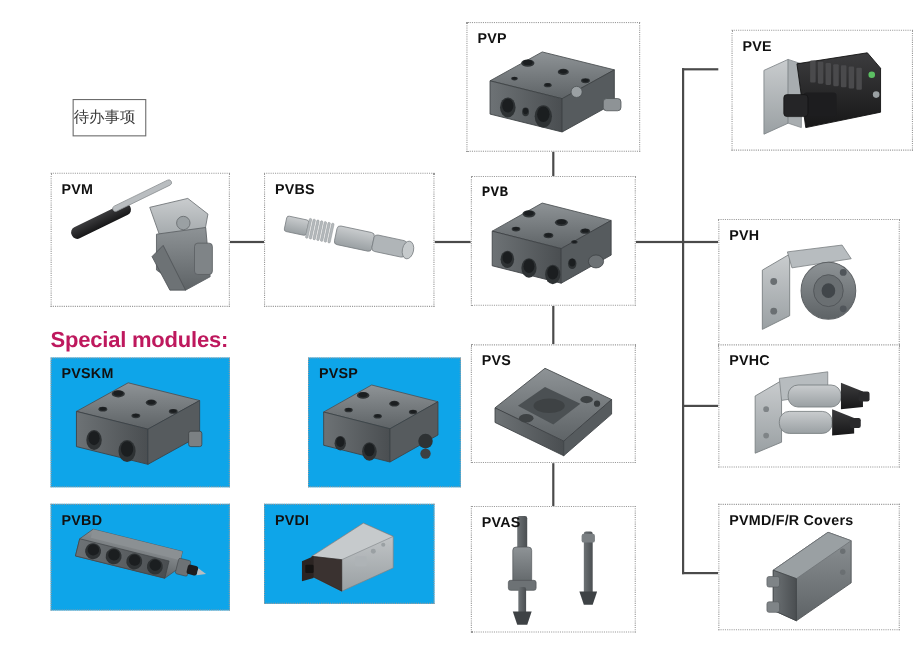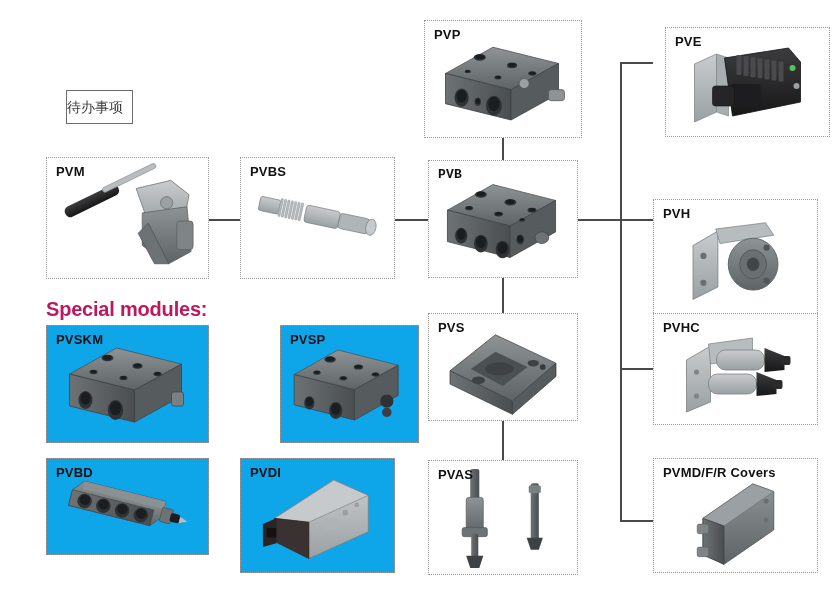--- a/index.html
+++ b/index.html
@@ -507,21 +507,21 @@
             <ellipse cx="102" cy="62" rx="9" ry="9" fill="#2e3234"></ellipse>
             <ellipse cx="102" cy="60.38" rx="6.4799999999999995" ry="6.3" fill="#1b1e20"></ellipse>
             <rect x="126" y="46" width="14" height="18" rx="2" fill="#6d7275" stroke="#3d4144" stroke-width="0.6"></rect>
             <rect x="138" y="50" width="12" height="11" rx="3" fill="#1d1d1f"></rect>
             <path d="M150,52 L160,56 L150,60 Z" fill="#b9bdc0"></path>
           </g>
         </svg>
       </div>
       <div class="label">PVBD</div>
     </div>
-    <div class="module shaded" style="left: 240px; top: 458px; width: 155px; height: 115px;">
+    <div class="module shaded" style="left: 240px; top: 458px; width: 155px; height: 91px;">
       <div class="art">
         <svg viewBox="0 0 150 118" preserveAspectRatio="xMidYMid meet">
           <defs>
             <linearGradient id="gA" x1="0" y1="0" x2="0" y2="1">
               <stop offset="0" stop-color="#8e9396"></stop>
               <stop offset="1" stop-color="#5e6366"></stop>
             </linearGradient>
             <linearGradient id="gB" x1="0" y1="0" x2="1" y2="0">
               <stop offset="0" stop-color="#6d7275"></stop>
               <stop offset="1" stop-color="#4a4e51"></stop>

